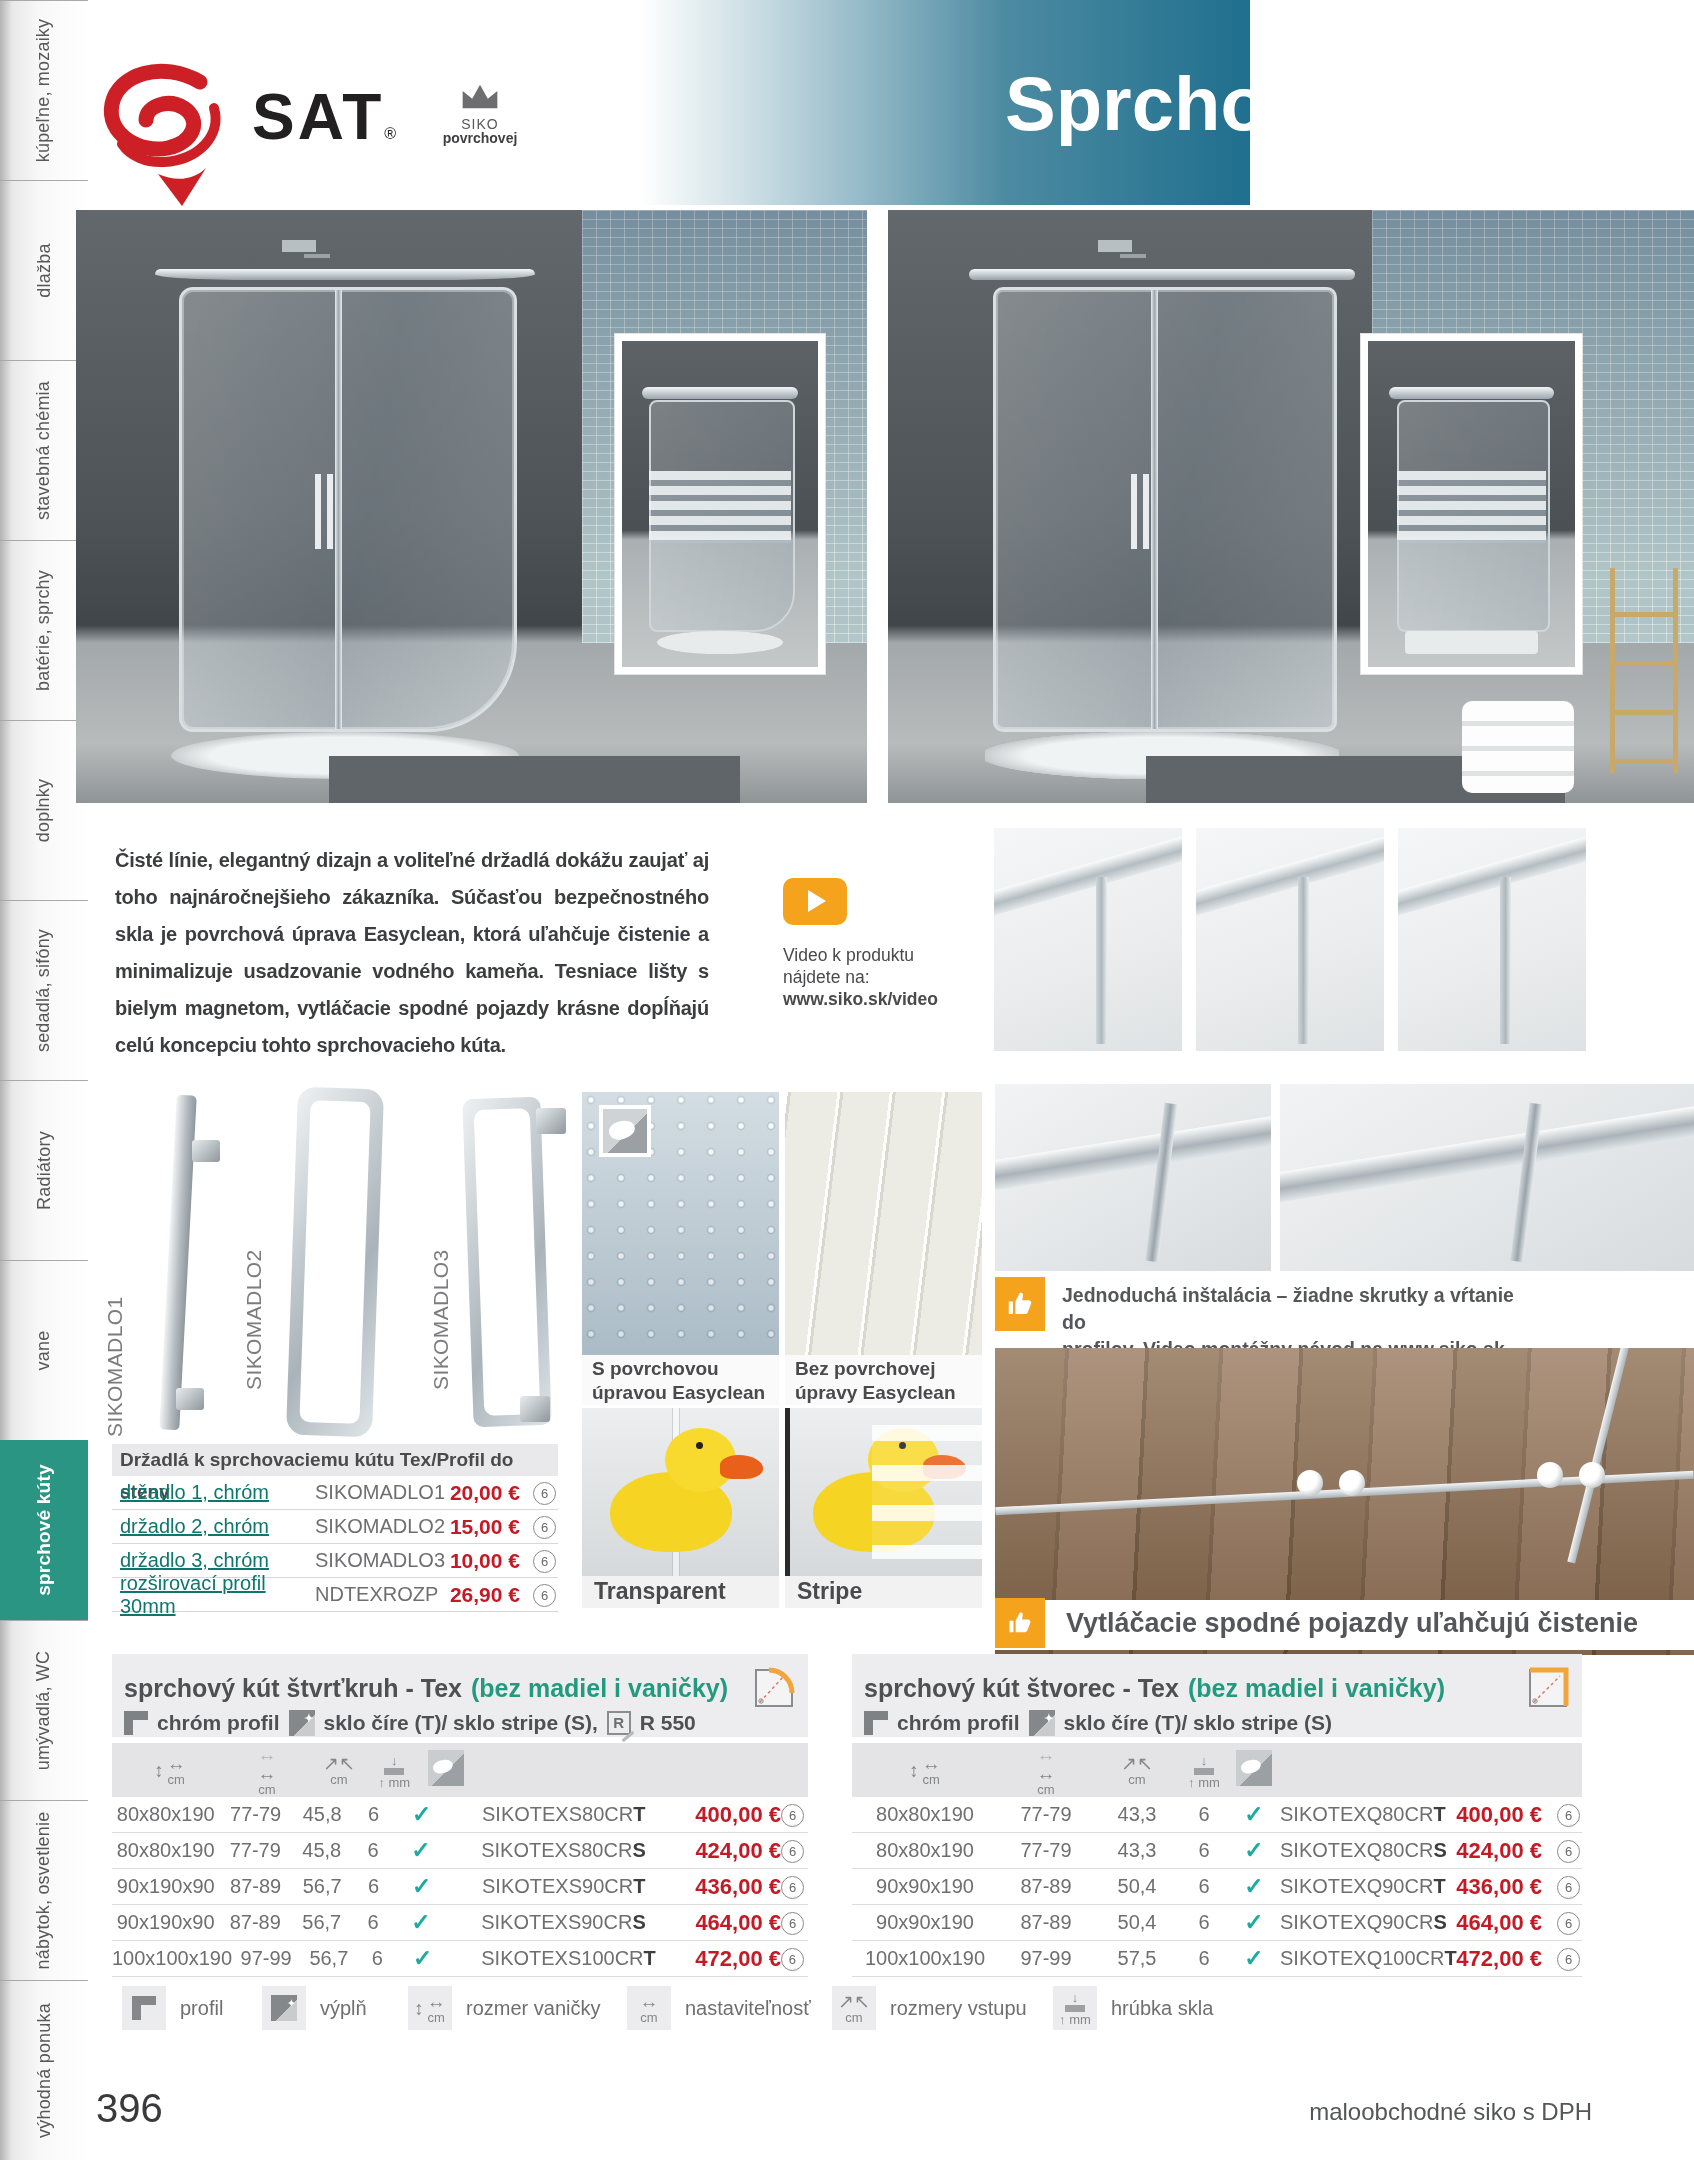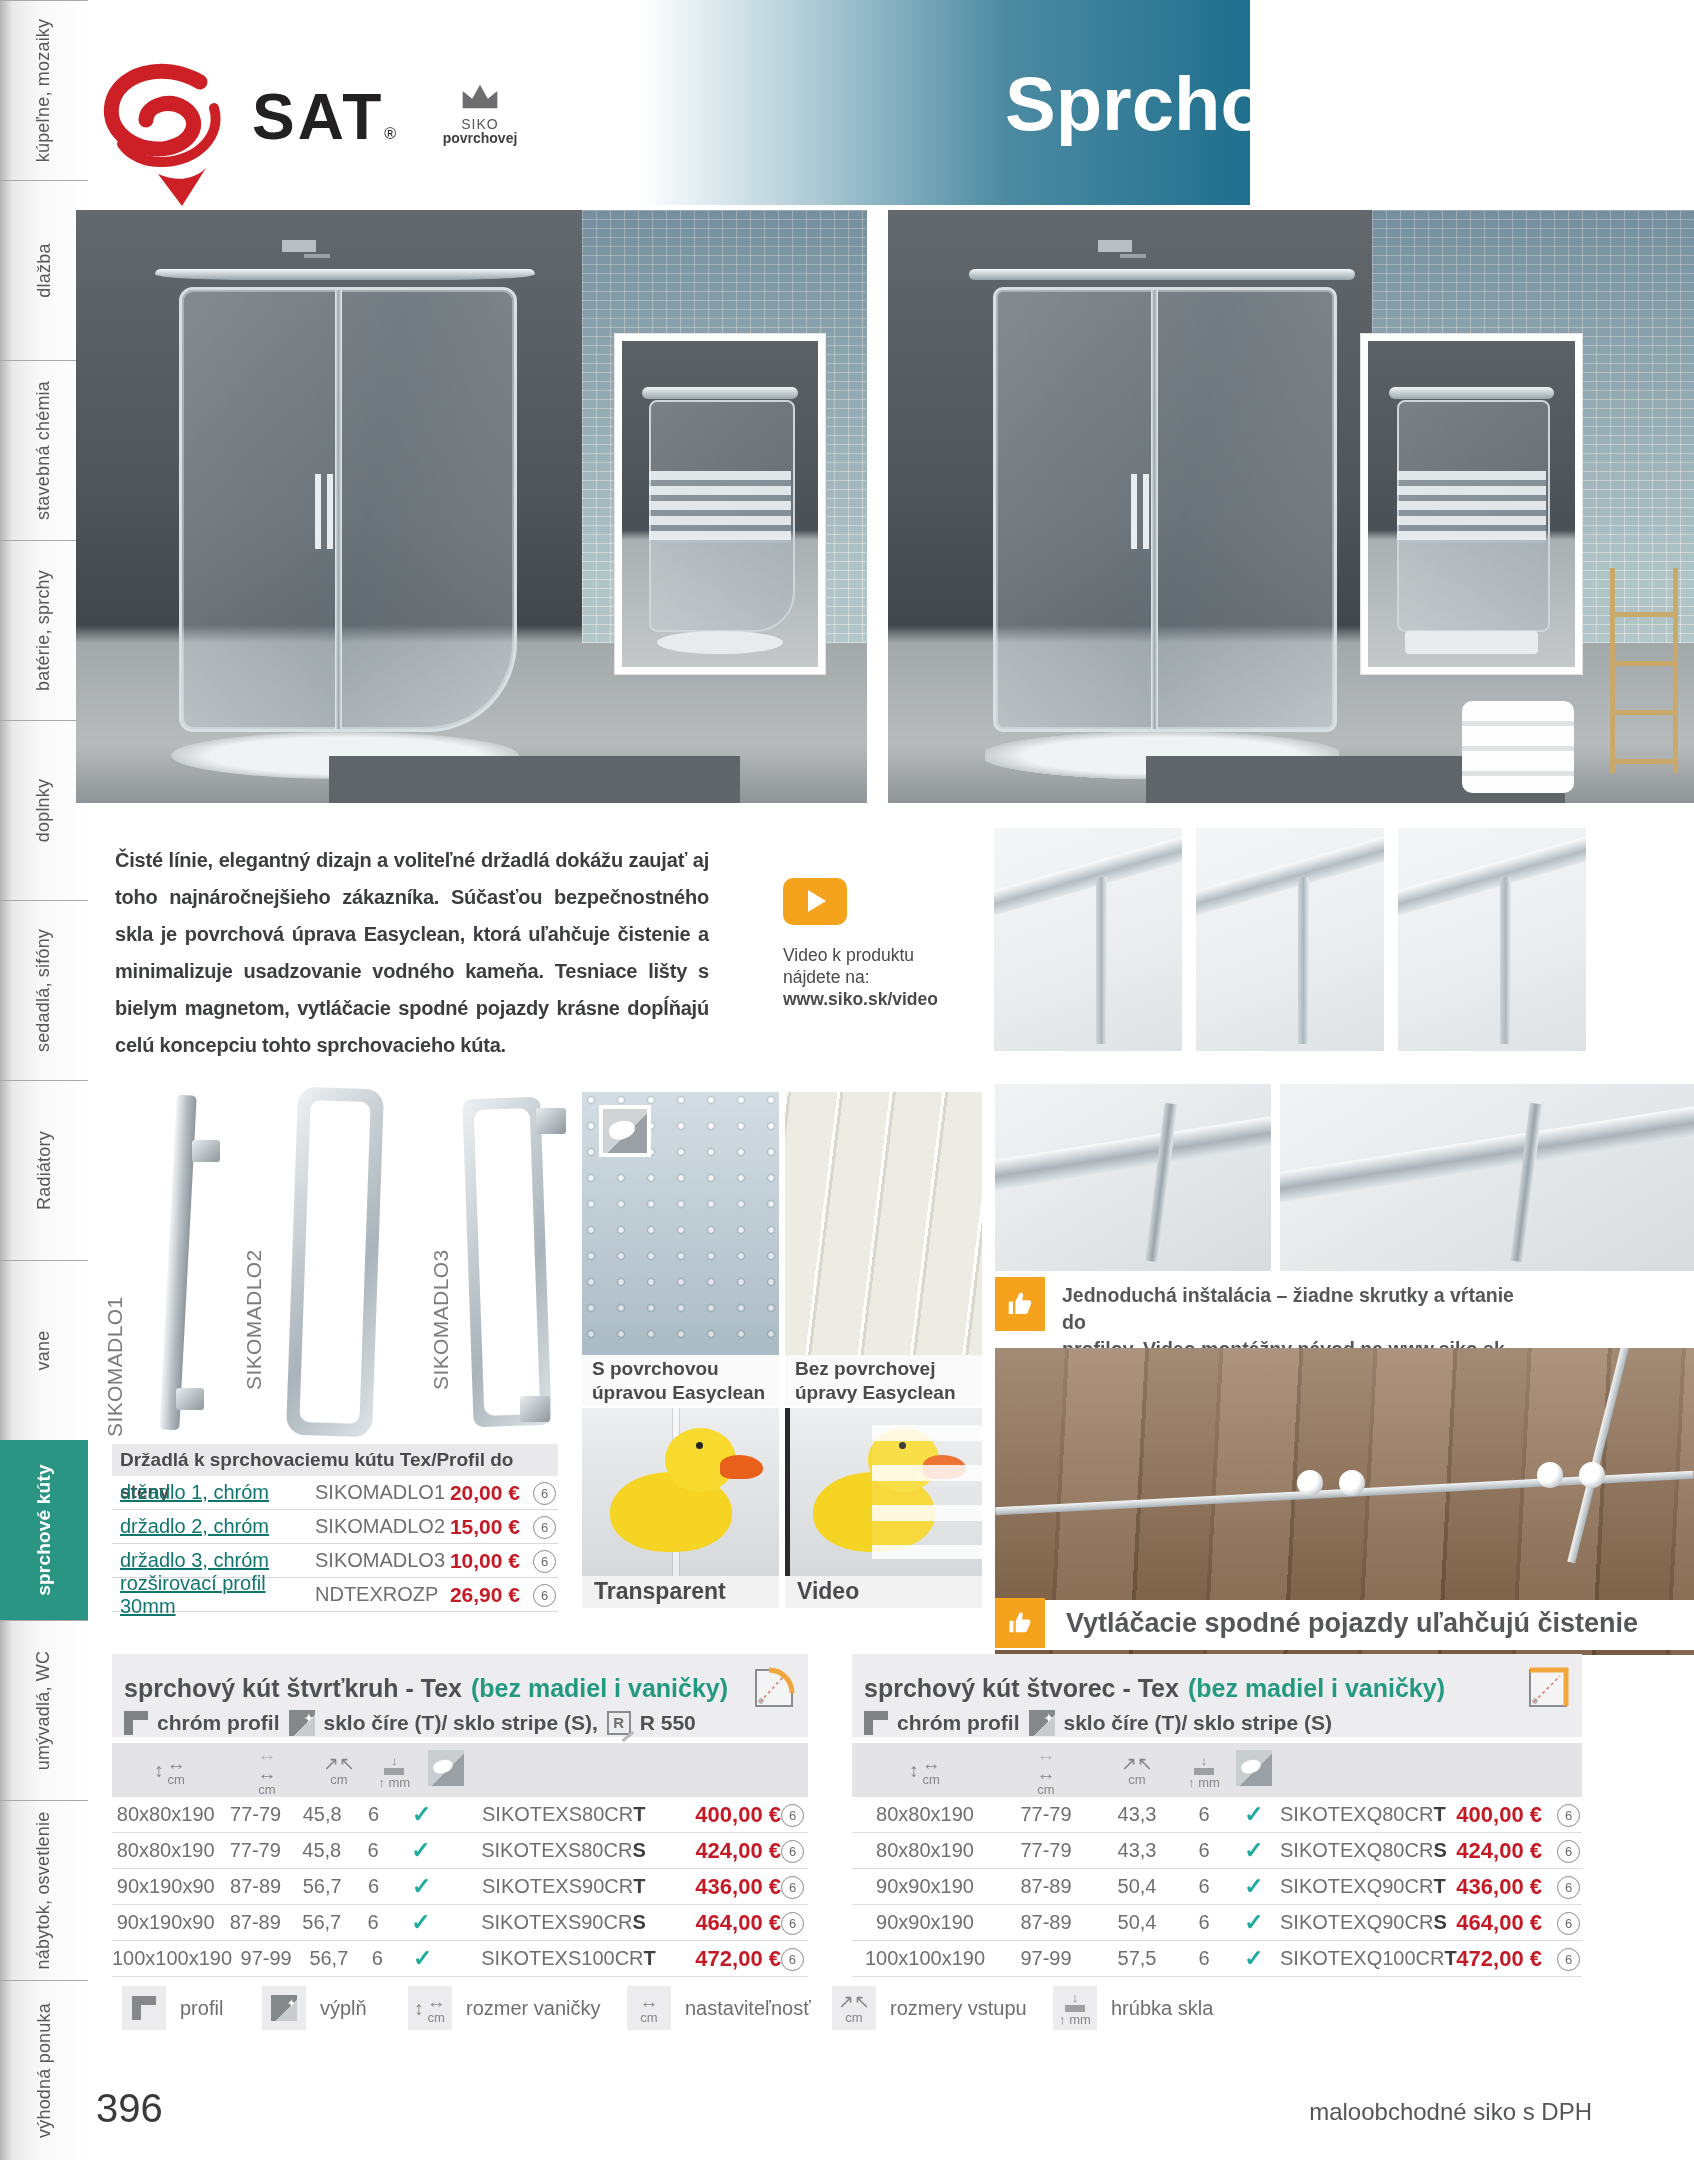--- a/index.html
+++ b/index.html
@@ -343,21 +343,21 @@
   </div>
   <div class="duck-img" style="left:785px;">
     <span class="ddiv"></span>
       <span class="dbody"></span>
       <span class="dhead"></span>
       <span class="dbeak"></span>
       <span class="deye"></span>
       <span class="dstripes"></span>
   </div>
   <div class="duck-lab" style="left:582px;">Transparent</div>
-  <div class="duck-lab" style="left:785px;">Video</div>
+  <div class="duck-lab" style="left:785px;">Stripe</div>
 
   <div class="install-ph" style="left:995px;width:276px;"></div>
   <div class="install-ph" style="left:1280px;width:414px;"></div>
   <div class="thumb" style="left:995px;top:1277px;">
     <svg width="30" height="30" viewBox="0 0 24 24">
         <path fill="#fff" d="M3 10h3.4v10H3zM8.3 20V10l3-6c.3-.8 1-1.2 1.8-1 .9.2 1.4 1 1.3 1.9L13.8 9H19c1.1 0 2 .9 2 2 0 .3-.1.6-.2.9l-2.4 6.2c-.3 1.1-1 1.9-2.4 1.9z"></path>
       </svg>
   </div>
   <div class="note-txt" style="left:1062px;top:1282px;width:470px;">
     <div>Jednoduchá inštalácia – žiadne skrutky a vŕtanie do</div>

